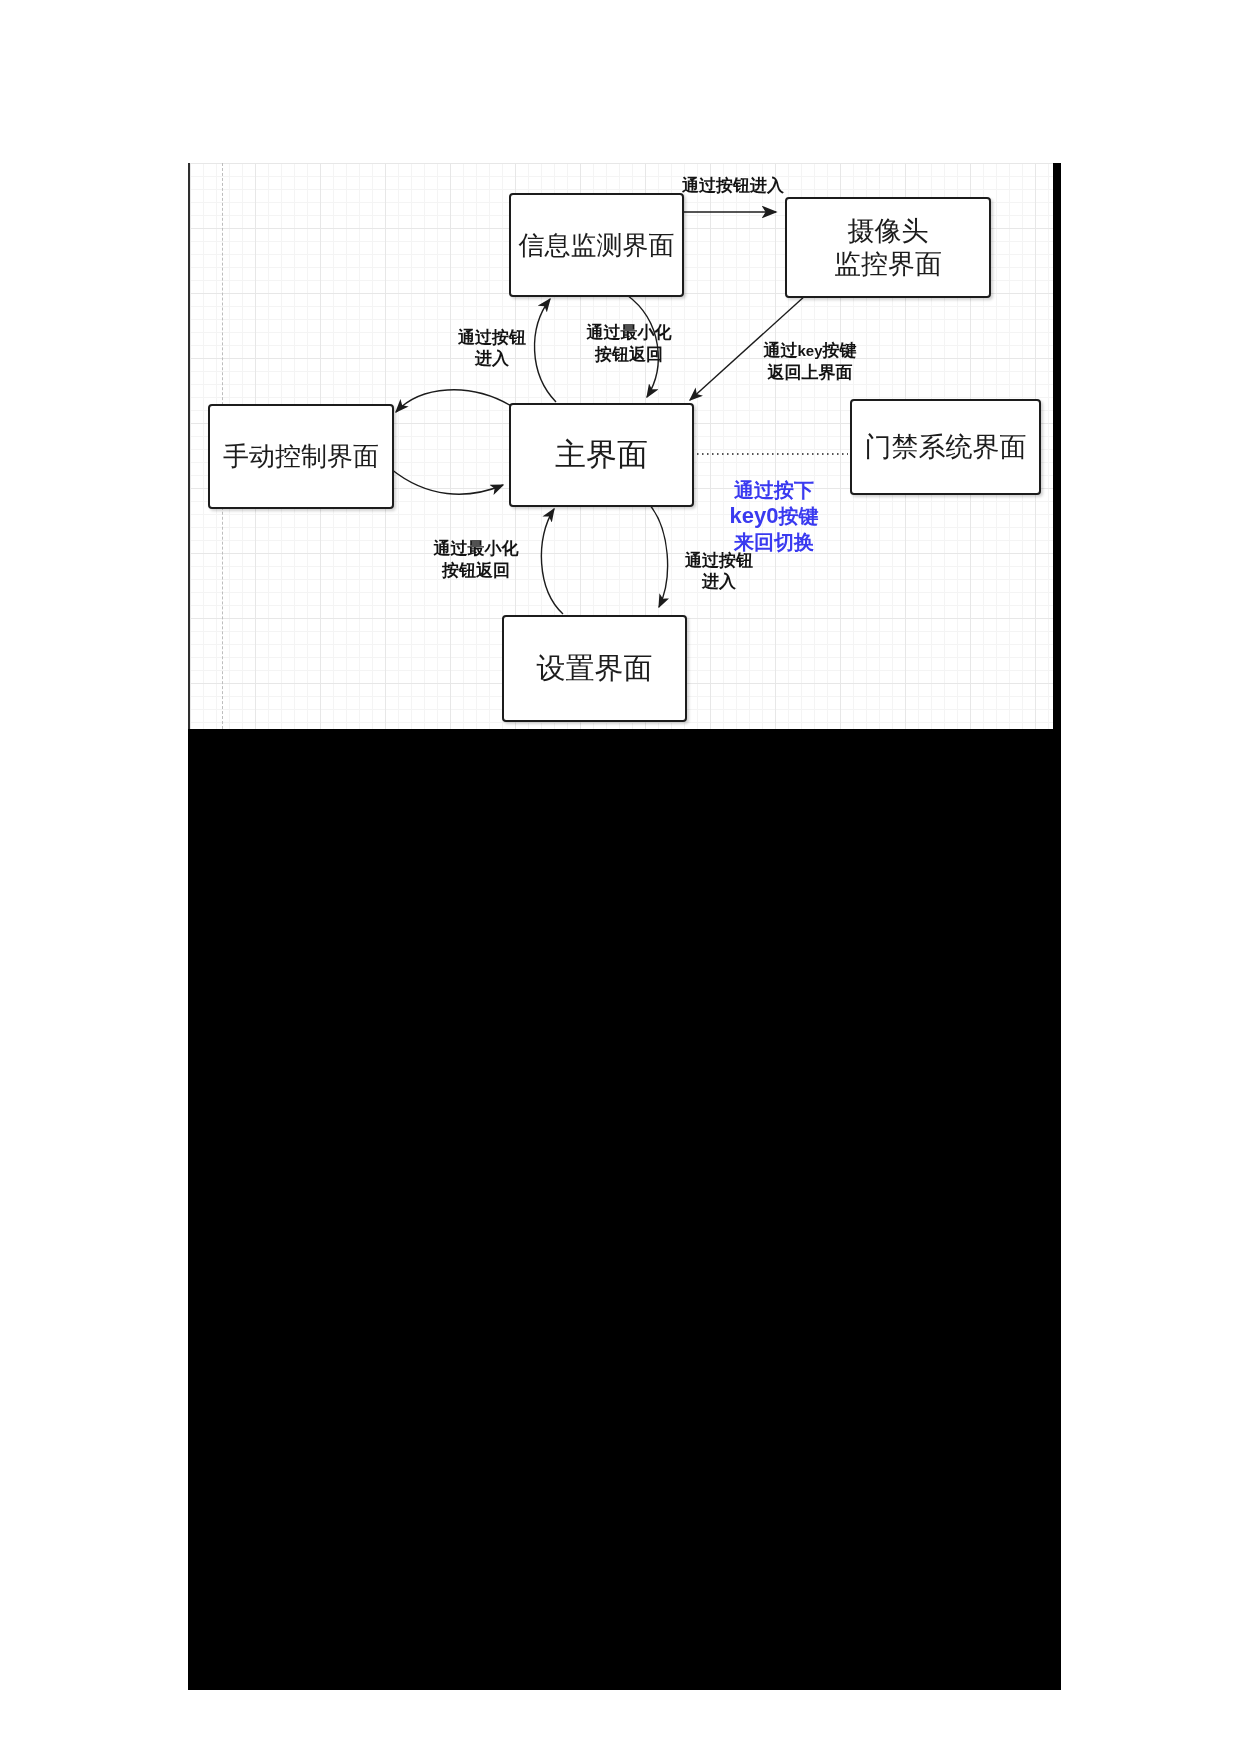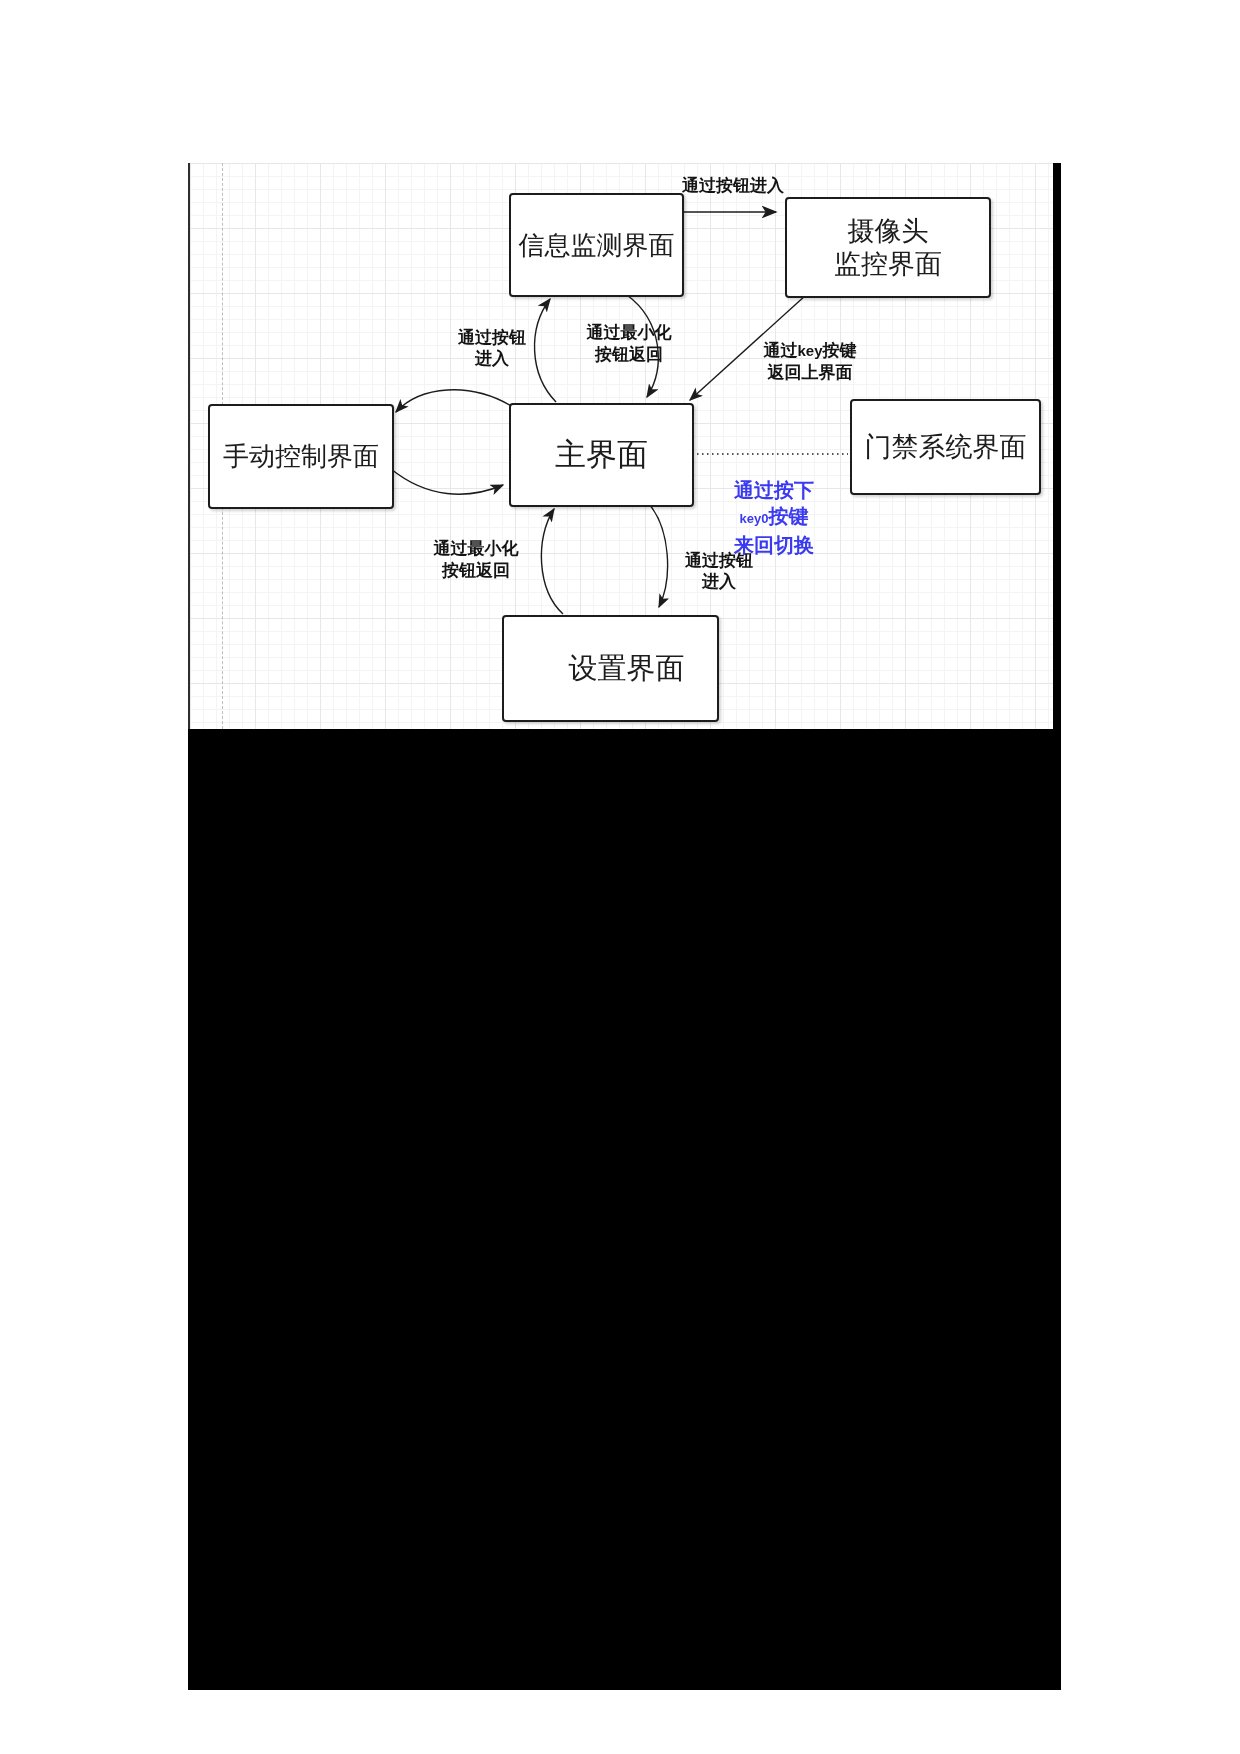--- a/index.html
+++ b/index.html
@@ -29,38 +29,38 @@
   .node{
     position:absolute;z-index:2;background:#ffffff;border:2px solid #1c1c1c;
     border-radius:4px;display:flex;align-items:center;justify-content:center;
     color:#1c1c1c;box-shadow:2px 2px 3px rgba(0,0,0,0.18);text-align:center;
   }
   .node.n-info   {left:509px;top:193px;width:171px;height:100px;font-size:26px;}
   .node.n-camera {left:785px;top:197px;width:202px;height:97px;font-size:27px;line-height:33px;}
   .node.n-main   {left:509px;top:403px;width:181px;height:100px;font-size:31px;}
   .node.n-manual {left:208px;top:404px;width:182px;height:101px;font-size:26px;}
   .node.n-access {left:850px;top:399px;width:187px;height:92px;font-size:27px;}
-  .node.n-settings{left:502px;top:615px;width:181px;height:103px;font-size:29px;padding-left:32px;}
+  .node.n-settings{left:502px;top:615px;width:181px;height:103px;font-size:29px;}
 
   .edge-label{
     position:absolute;z-index:2;color:#141414;font-size:17px;font-weight:600;
     text-align:center;line-height:22px;white-space:nowrap;
   }
   .edge-label .latin{font-family:"Liberation Sans",sans-serif;font-weight:700;font-size:15px;}
   .lbl-top       {left:663px;top:177px;width:140px;line-height:18px;}
   .lbl-enter-up  {left:447px;top:327px;width:90px;line-height:21px;}
   .lbl-min-up    {left:574px;top:322px;width:110px;}
   .lbl-key       {left:740px;top:340px;width:140px;}
   .lbl-min-down  {left:421px;top:538px;width:110px;}
   .lbl-enter-down{left:674px;top:550px;width:90px;line-height:21px;}
   .lbl-key0{
     position:absolute;z-index:2;left:694px;top:456px;width:160px;text-align:center;
     color:#3a3af0;font-size:20px;font-weight:600;line-height:26px;white-space:nowrap;margin-top:21px;
   }
-  .lbl-key0 .latin{font-family:"Liberation Sans",sans-serif;font-weight:600;font-size:13px;}
+  .lbl-key0 .latin{font-family:"Liberation Sans",sans-serif;font-weight:600;font-size:22px;}
 </style>
 </head>
 <body>
 
 <div id="stage">
 
   <div id="grid-area"></div>
   <div id="guide-line"></div>
   <div id="right-bar"></div>
   <div id="black-panel"></div>

